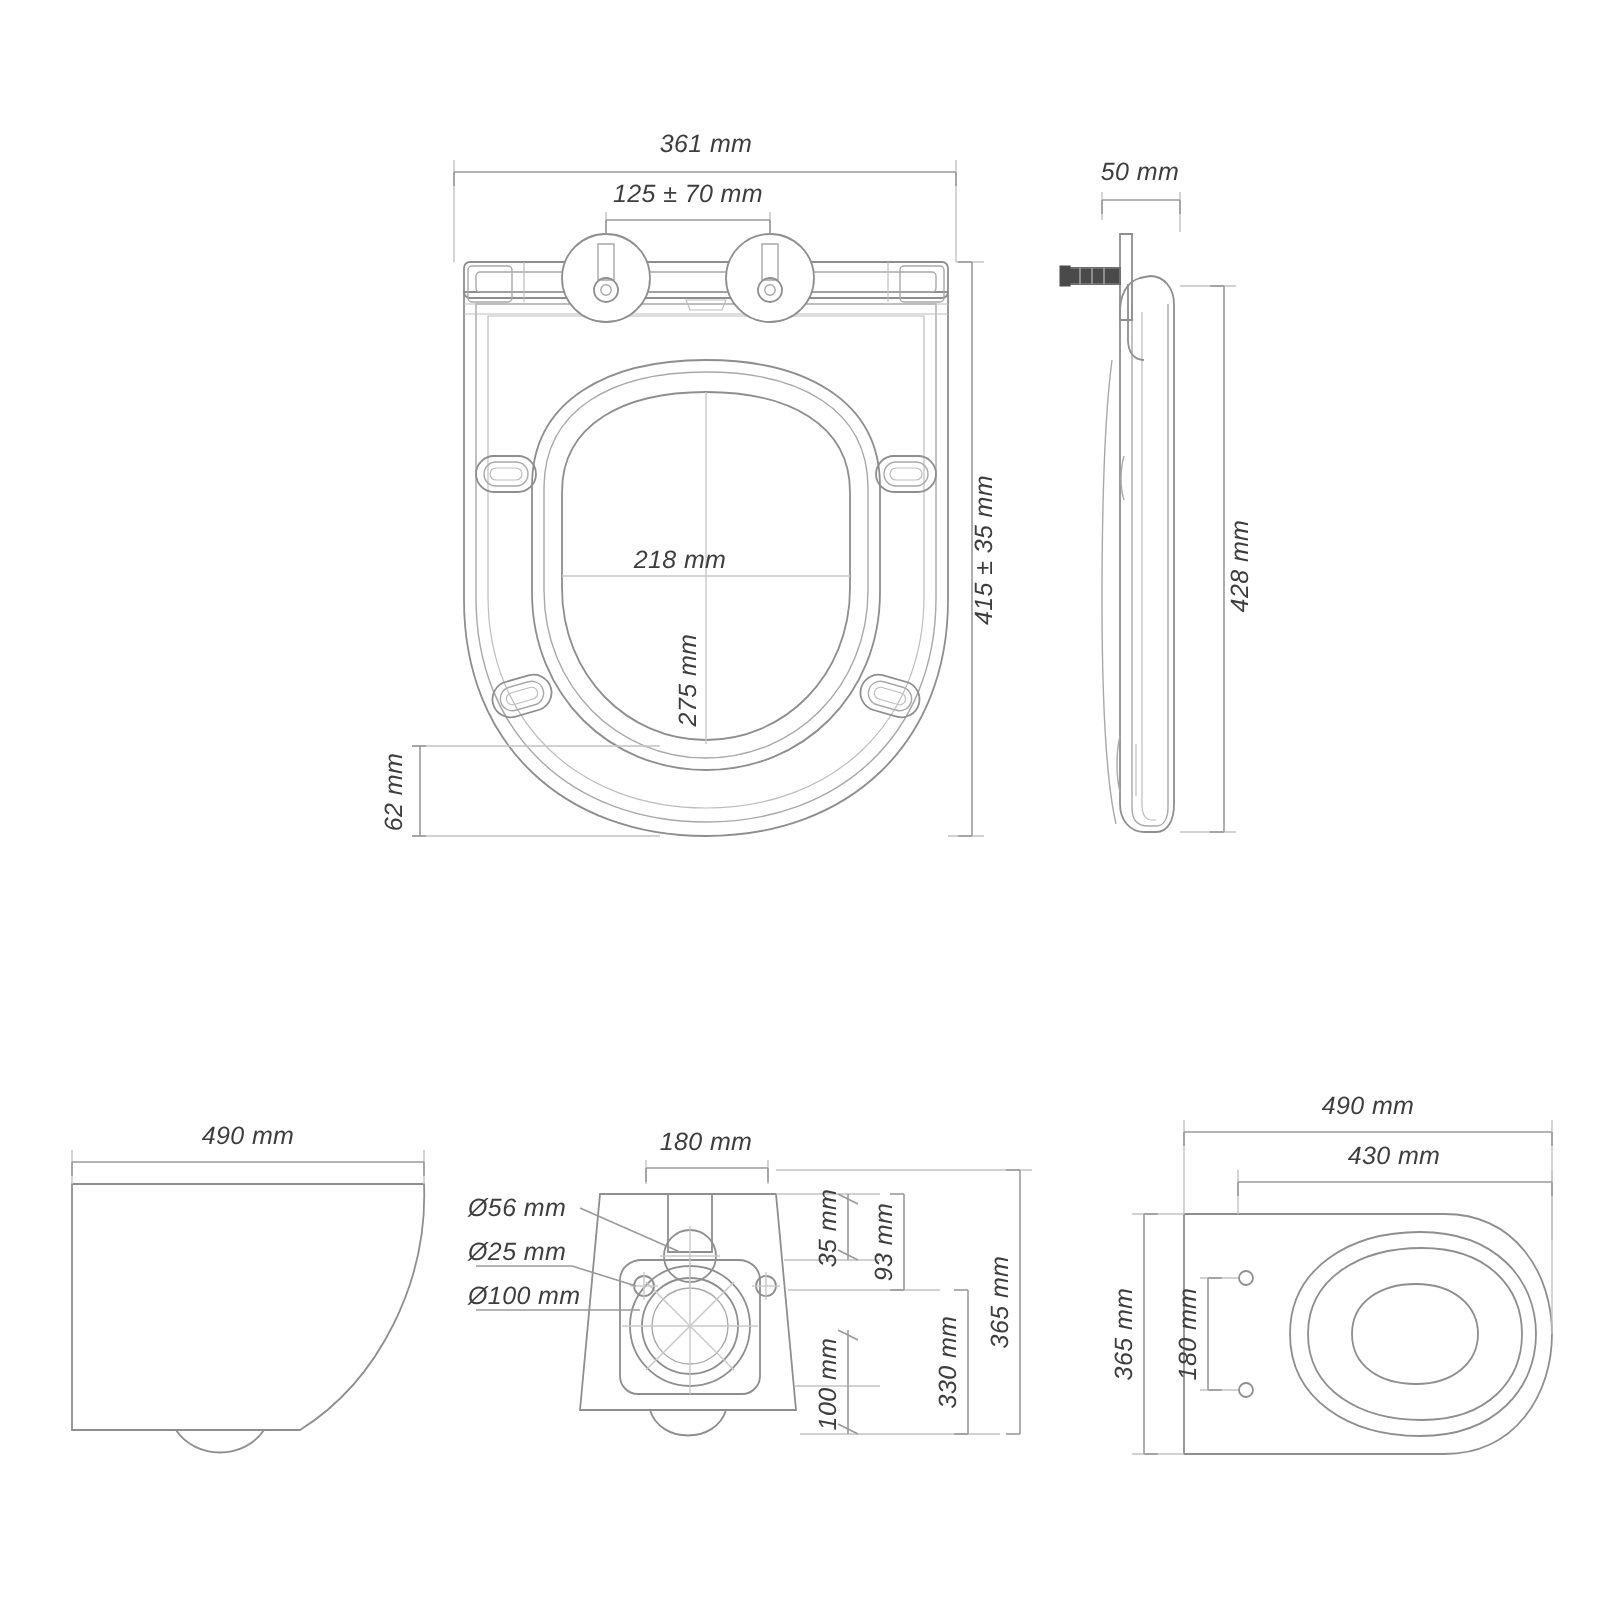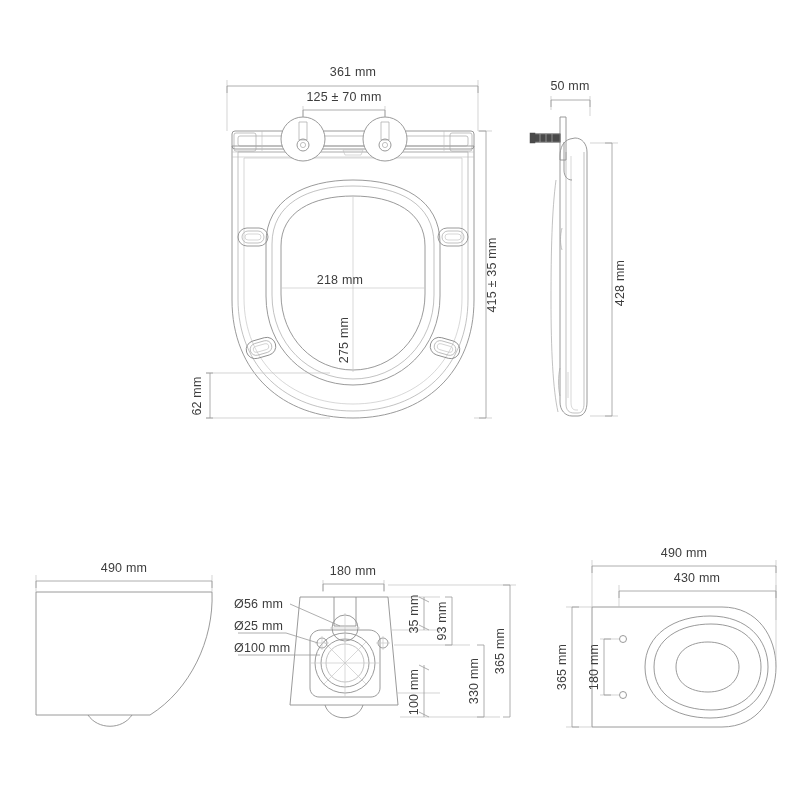--- a/index.html
+++ b/index.html
@@ -14,20 +14,21 @@
     font-family: "Liberation Sans", sans-serif;
     color: #3b3b3b;
     overflow: hidden;
     position: relative;
   }
   #sheet {
     position: absolute;
     left: 0; top: 0;
     width: 800px;
     height: 584px;
+    font-style: italic;
   }
   svg text {
     font-family: "Liberation Sans", sans-serif;
     font-size: 12.5px;
     fill: #3d3d3d;
     letter-spacing: 0.2px;
   }
   .obj    { fill: none; stroke: #8e8e8e; stroke-width: 0.9; }
   .obj-d  { fill: none; stroke: #a8a8a8; stroke-width: 0.7; }
   .obj-l  { fill: none; stroke: #bdbdbd; stroke-width: 0.6; }

